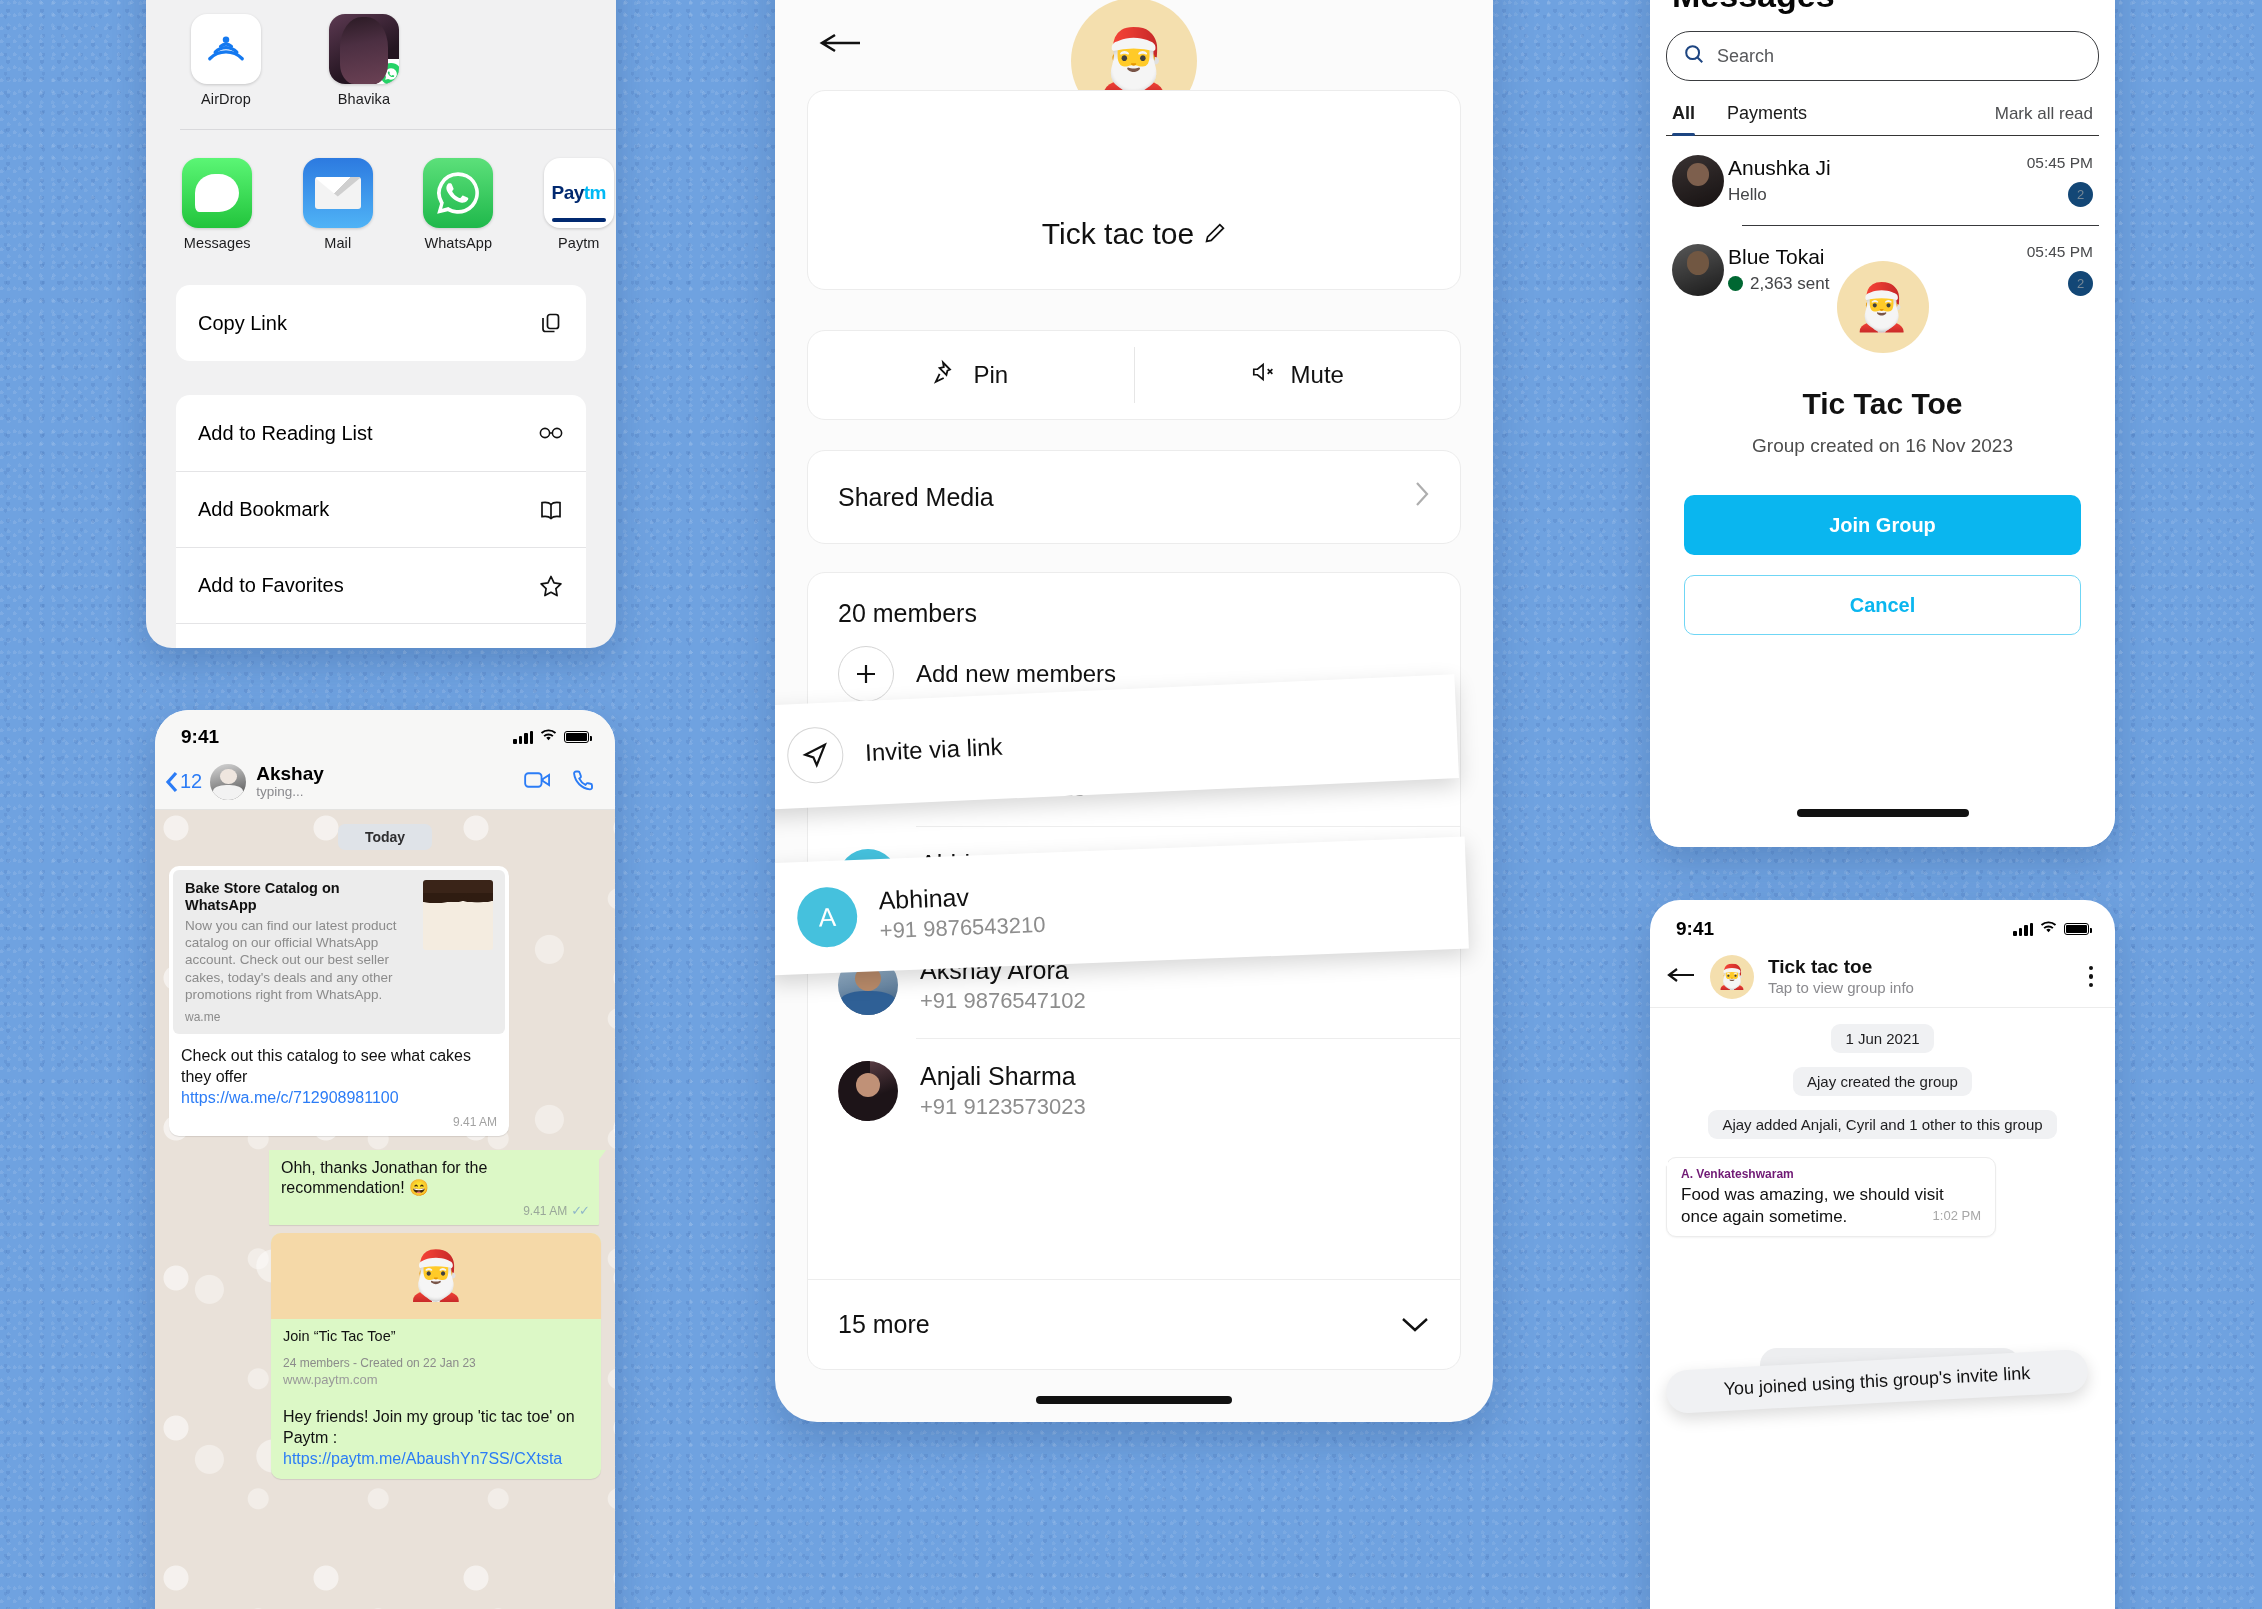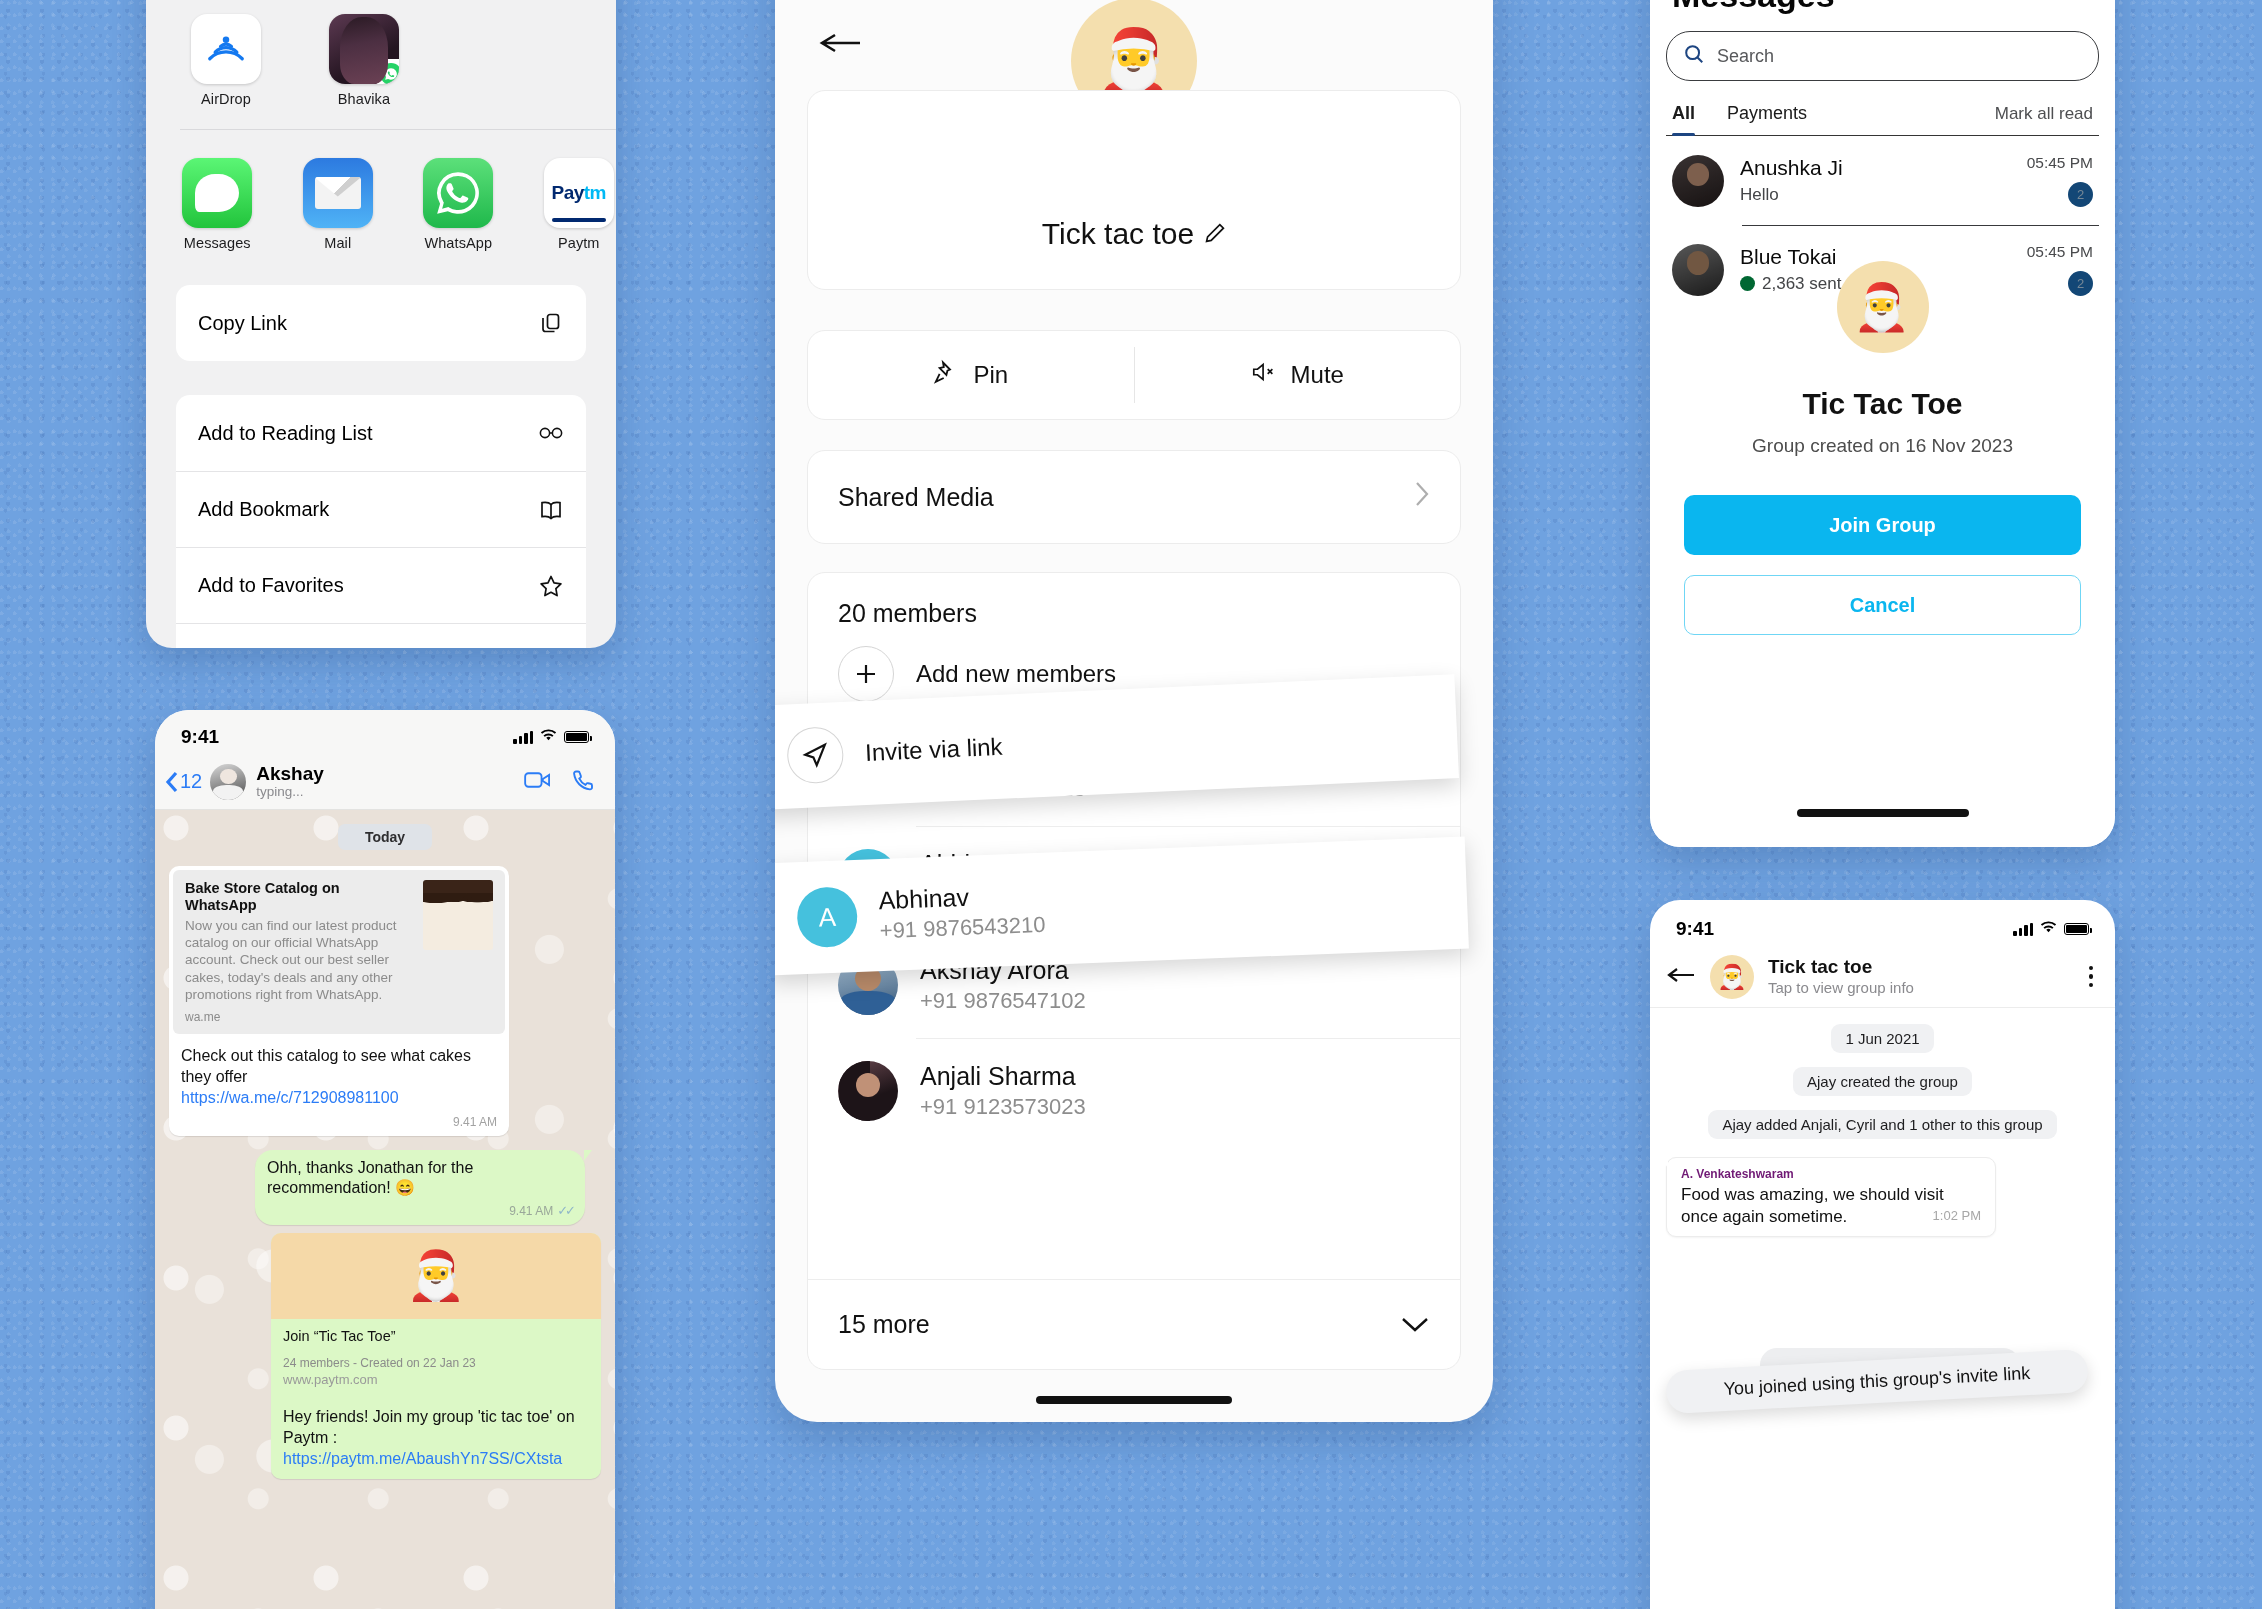--- a/index.html
+++ b/index.html
@@ -172,21 +172,21 @@
     content:""; position:absolute; left:0; right:0; top:18%; height:26%;
     background: radial-gradient(ellipse at 18% 0,#2f1c11 0 38%,transparent 40%),
                 radial-gradient(ellipse at 46% 0,#2f1c11 0 34%,transparent 36%),
                 radial-gradient(ellipse at 78% 0,#2f1c11 0 36%,transparent 38%);
   }
   .wa-msg-text { padding: 8px 12px 6px; font-size:16px; color:#111; line-height:1.3; }
   .wa-link { color:#2b7cf6; word-break:break-all; }
   .wa-meta { text-align:right; font-size:12px; color:#a2a2a2; padding:0 12px 7px; }
 
   .wa-bub-out {
-    background:#dcf8c6; border-radius:18px; max-width:330px; margin: 14px 16px 0 auto;
+    background:#dcf8c6; border-radius:1px; max-width:330px; margin: 14px 2px 0 auto;
     position:relative; box-shadow:0 1px 1px rgba(0,0,0,.1);
   }
   .wa-bub-out::after {
     content:""; position:absolute; right:-7px; top:0; border-width:0 0 11px 8px;
     border-style:solid; border-color: transparent transparent transparent #dcf8c6;
   }
   .wa-out-text { padding:8px 12px 4px; font-size:16px; color:#111; line-height:1.3; }
   .wa-out-meta { display:flex; justify-content:flex-end; align-items:center; gap:4px;
     font-size:12px; color:#9aa79a; padding: 0 12px 7px; }
   .ticks { color:#8fb6c9; font-size:13px; letter-spacing:-3px; }
@@ -327,21 +327,21 @@
   .mp-search svg { width:22px; height:22px; stroke:#2f6fd0; fill:none; stroke-width:2.2; }
   .mp-search span { font-size:18px; color:#8e9094; }
   .mp-tabs { display:flex; align-items:center; margin-top: 22px; padding: 0 6px;
     border-bottom:1px solid #555; }
   .mp-tab { font-size:18px; color:#2e2e2e; padding: 0 0 11px; margin-right:32px; position:relative;}
   .mp-tab.active { font-weight:700; }
   .mp-tab.active::after { content:""; position:absolute; left:0; right:0; bottom:-1px; height:3.5px;
     background:#2f6fd0; border-radius:2px; }
   .mp-markall { margin-left:auto; font-size:17px; color:#7d7f83; padding-bottom:11px; }
 
-  .mp-row { display:flex; align-items:center; gap:16px; padding: 18px 6px; position:relative; }
+  .mp-row { display:flex; align-items:center; gap:4px; padding: 18px 6px; position:relative; }
   .mp-row + .mp-row::before { content:""; position:absolute; left:76px; right:0; top:0; height:1px; background:#5a5c60; }
   .mp-ava { width:52px; height:52px; border-radius:50%; flex:none; overflow:hidden; position:relative;
     display:flex; align-items:center; justify-content:center; color:#cfd5dc; font-size:17px; }
   .ava-anushka { background: linear-gradient(160deg,#5d5252,#241c1c); }
   .ava-anushka::after{content:"";position:absolute;left:28%;top:16%;width:44%;height:44%;border-radius:50%;background:#c99a7c;}
   .ava-blue { background: linear-gradient(160deg,#8e8e8e,#2a2a2a); }
   .ava-blue::after{content:"";position:absolute;left:28%;top:14%;width:44%;height:46%;border-radius:50%;background:#b78c6b;}
   .ava-ad { background:#3e7b7c; }
   .ava-md { background:#1d2540; }
   .mp-rowmid { flex:1; }

